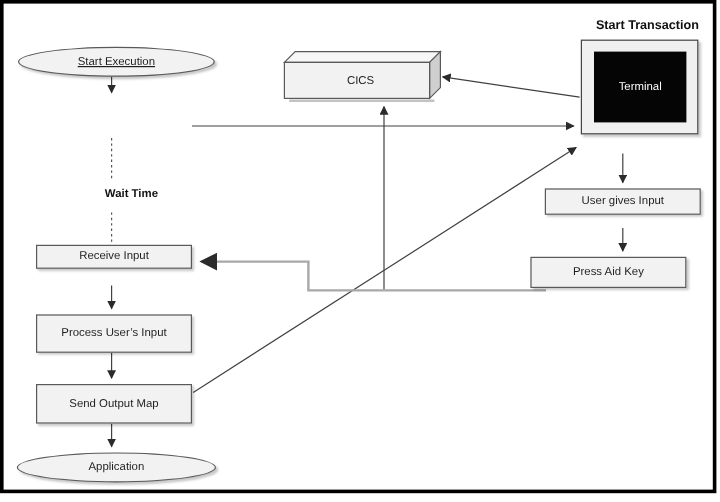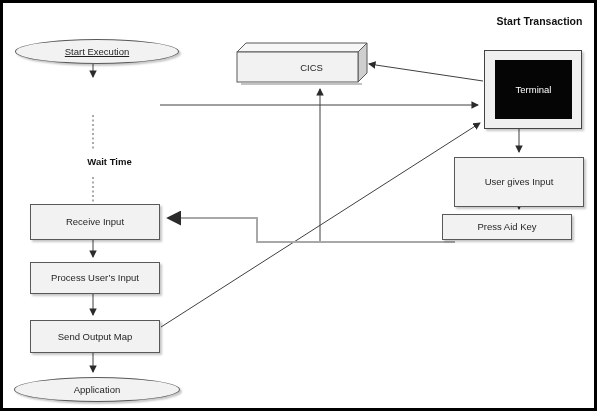--- a/index.html
+++ b/index.html
@@ -18,26 +18,26 @@
     box-sizing:border-box;display:flex;align-items:center;justify-content:center;
     font-size:9.5px;line-height:1;box-shadow:2px 2px 2px rgba(0,0,0,0.22);
     white-space:nowrap;
   }
   .ellipse{border-radius:50%;}
   .hdr{
     position:absolute;font-weight:bold;text-align:center;color:#111;
     font-size:10px;line-height:1.2;white-space:nowrap;
   }
   .cics-label{
-    position:absolute;left:251px;top:52px;width:121px;height:30px;
+    position:absolute;left:240px;top:52px;width:121px;height:30px;
     display:flex;align-items:center;justify-content:center;
     font-size:9.5px;color:#1f1f1f;
   }
   .terminal-frame{
-    position:absolute;left:484px;top:50px;width:98px;height:79px;
+    position:absolute;left:484px;top:33px;width:98px;height:79px;
     background:#f0f0f0;border:1px solid #444;box-sizing:border-box;
     box-shadow:2px 2px 2px rgba(0,0,0,0.22);
   }
   .terminal-screen{
     position:absolute;left:10px;top:9px;right:9px;bottom:9px;
     background:#050505;display:flex;align-items:center;justify-content:center;
     color:#fff;font-size:9.5px;
   }
 </style>
 </head>
@@ -74,21 +74,21 @@
     <path d="M455,242 L257,242 L257,218 L168,218" fill="none" stroke="#a8a8a8" stroke-width="2" marker-end="url(#arr)"></path>
     <line x1="320" y1="241" x2="320" y2="89" stroke="#404040" stroke-width="1" marker-end="url(#arr)"></line>
   </svg>
 
   <div class="hdr" style="left:477px;top:15px;width:125px;font-size:10.5px;">Start Transaction</div>
   <div class="hdr" style="left:62px;top:156px;width:95px;font-size:9.5px;">Wait Time</div>
 
   <div class="node ellipse" style="left:15px;top:39px;width:164px;height:25px;text-decoration:underline;">
     <span>Start Execution</span>
   </div>
-  <div class="node" style="left:30px;top:204px;width:130px;height:36px;">
+  <div class="node" style="left:30px;top:204px;width:130px;height:20px;">
     <span>Receive Input</span>
   </div>
   <div class="node" style="left:30px;top:262px;width:130px;height:32px;">
     <span>Process User’s Input</span>
   </div>
   <div class="node" style="left:30px;top:320px;width:130px;height:33px;">
     <span>Send Output Map</span>
   </div>
   <div class="node ellipse" style="left:14px;top:377px;width:166px;height:25px;">
     <span>Application</span>
@@ -97,19 +97,19 @@
   <div class="cics-label">
     <span>CICS</span>
   </div>
 
   <div class="terminal-frame">
     <div class="terminal-screen">
       <span>Terminal</span>
     </div>
   </div>
 
-  <div class="node" style="left:454px;top:157px;width:130px;height:50px;">
+  <div class="node" style="left:454px;top:157px;width:130px;height:22px;">
     <span>User gives Input</span>
   </div>
   <div class="node" style="left:442px;top:214px;width:130px;height:26px;">
     <span>Press Aid Key</span>
   </div>
 </div>
 
 </body></html>

